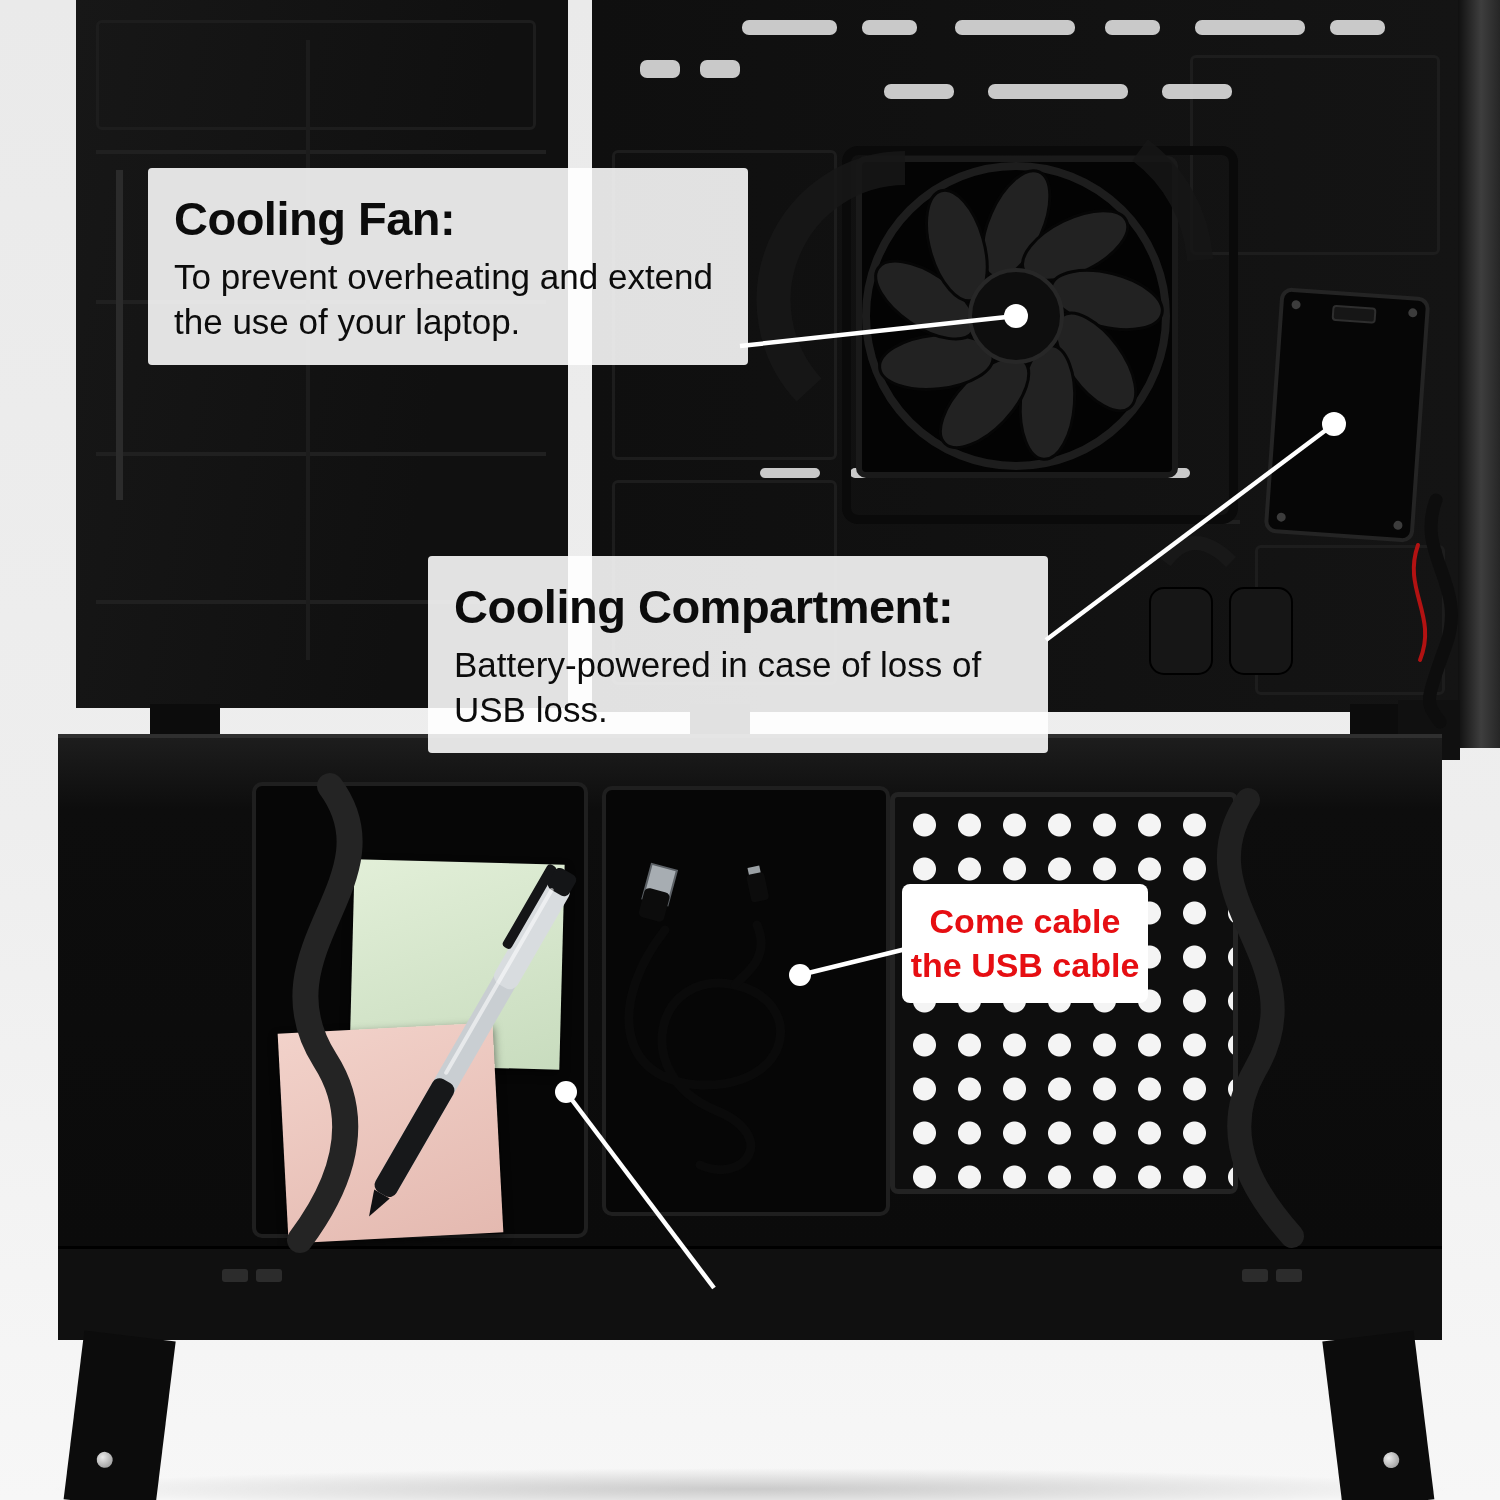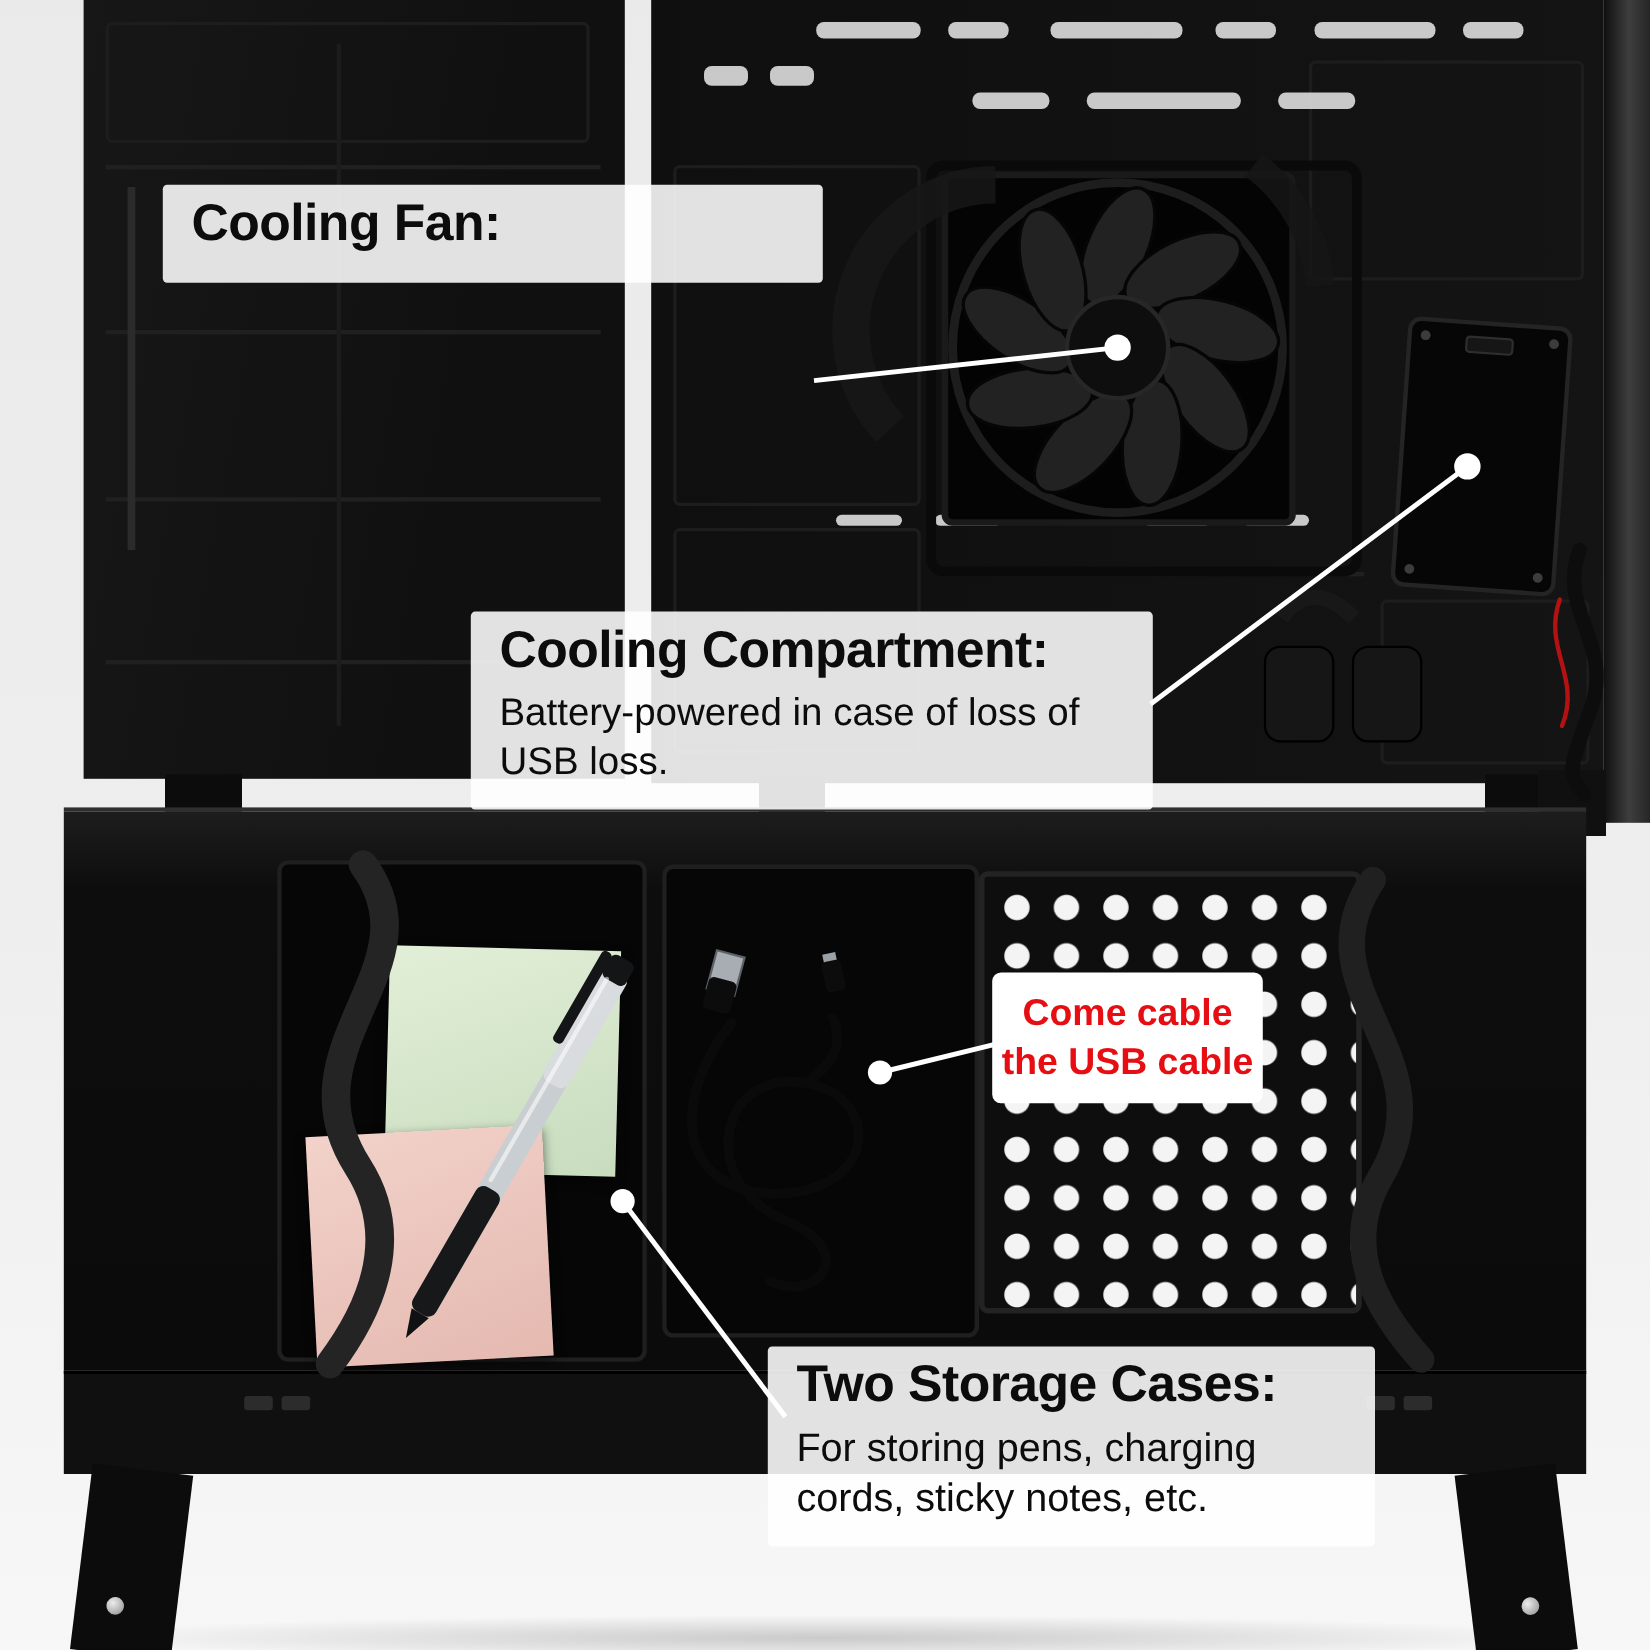--- a/index.html
+++ b/index.html
@@ -59,21 +59,21 @@
                 background:radial-gradient(circle at 35% 35%, #ececec, #8b8b8b); }
   .floor-shadow { left:40px; top:1468px; width:1420px; height:42px;
                 background:radial-gradient(ellipse at center, rgba(0,0,0,.18), transparent 70%); }
 
   
   .art, .leaders { position:absolute; left:0; top:0; width:1500px; height:1500px; pointer-events:none; }
   .art { z-index:2; } .leaders { z-index:5; }
 
   
   .callout { position:absolute; z-index:6; background:rgba(255,255,255,.88);
-             color:#0c0c0c; padding:8px 26px 20px; border-radius:4px; }
+             color:#0c0c0c; padding:25px 26px 20px; border-radius:4px; }
   .callout h2 { font-size:47px; line-height:1.12; font-weight:700; letter-spacing:-.5px; margin-bottom:8px; }
   .callout p  { font-size:35px; line-height:1.3; }
   .co-fan   { left:148px; top:168px; width:600px; }
   .co-batt  { left:428px; top:556px; width:620px; }
   .co-usb   { left:902px; top:884px; width:246px; background:#ffffff; text-align:center;
               padding:16px 8px; border-radius:8px; }
   .co-usb p { font-size:34px; font-weight:700; color:#e60e12; line-height:1.28; }
   .co-store { left:698px; top:1224px; width:552px; }
   .co-store p { font-size:36px; }
 </style>
@@ -230,30 +230,27 @@
     <g fill="#ffffff">
       <circle cx="1016" cy="316" r="12"></circle>
       <circle cx="1334" cy="424" r="12"></circle>
       <circle cx="800" cy="975" r="11"></circle>
       <circle cx="566" cy="1092" r="11"></circle>
     </g>
   </svg>
 
   <div class="callout co-fan">
     <h2>Cooling Fan:</h2>
+    <p>To prevent overheating and extend the use of your laptop.</p>
   </div>
 
   <div class="callout co-batt">
     <h2>Cooling Compartment:</h2>
     <p>Battery-powered in case of loss of USB loss.</p>
   </div>
 
   <div class="callout co-usb">
     <p>Come cable</p>
     <p>the USB cable</p>
   </div>
 
-  <div class="callout co-store">
-    <h2>Two Storage Cases:</h2>
-    <p>For storing pens, charging cords, sticky notes, etc.</p>
-  </div>
 
 </div>
 
 </body></html>

